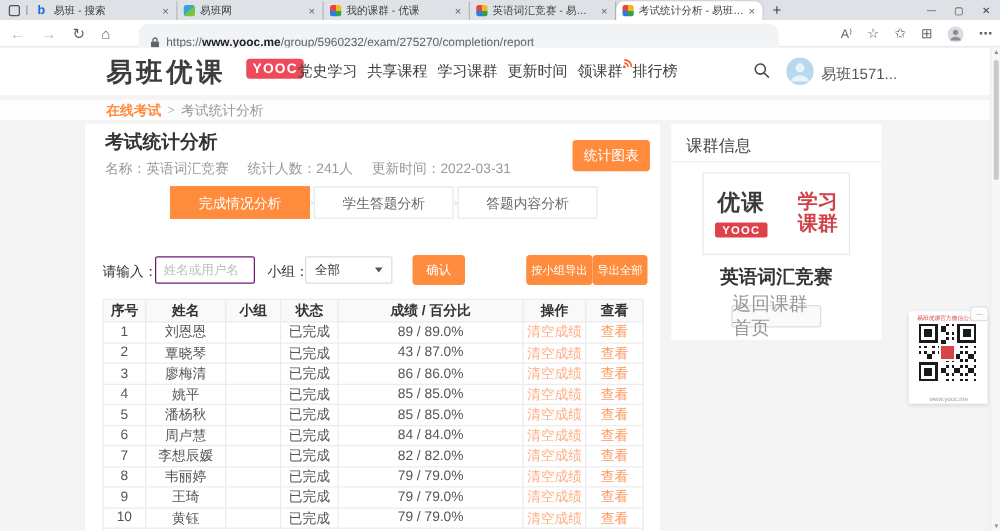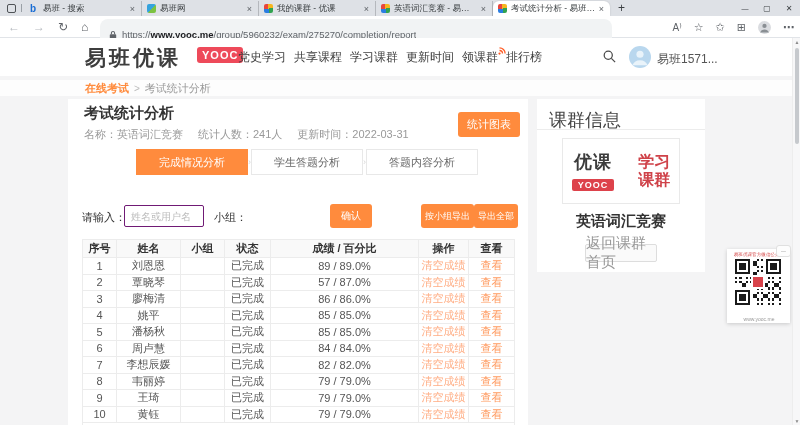--- a/index.html
+++ b/index.html
@@ -27,21 +27,21 @@
   .winbtn.min::before { content:"—"; font-size:7px; }
   .winbtn.max::before { content:"▢"; }
   .winbtn.cls::before { content:"✕"; }
 
   .toolbar { position:absolute; top:16px; left:0; width:800px; height:22px; background:#fff; border-bottom:1px solid #e1e4e8; }
   .tb-left { position:absolute; left:8px; top:0; height:22px; display:flex; align-items:center; gap:13px; }
   .tbicon { font-size:12px; color:#5f6368; line-height:1; }
   .tbicon.dis { color:#b6babf; }
   .tbicon.back::before{content:"←";} .tbicon.fwd::before{content:"→";}
   .tbicon.ref::before{content:"↻";} .tbicon.home::before{content:"⌂";}
-  .url-pill { position:absolute; left:100px; top:3px; width:512px; height:31px; background:#f1f3f4; border-radius:8px; display:flex; align-items:center; padding:0 9px; }
+  .url-pill { position:absolute; left:111px; top:3px; width:512px; height:31px; background:#f1f3f4; border-radius:8px; display:flex; align-items:center; padding:0 9px; }
   .url-text { font-size:9.5px; color:#5f6368; white-space:nowrap; overflow:hidden; margin-left:5px; }
   .url-text b { color:#202124; font-weight:bold; }
   .tb-right { position:absolute; right:6px; top:0; height:22px; display:flex; align-items:center; gap:12px; }
   .tb-right .tbicon { font-size:11px; }
   .ra::before{content:"A\207E"; font-size:10px;}
   .star::before{content:"☆";}
   .star2::before{content:"✩";}
   .coll::before{content:"⊞";}
   .more::before{content:"⋯"; font-weight:bold;}
   .tb-avatar svg { display:block; }
@@ -85,21 +85,21 @@
   .export-all { position:absolute; right:10px; top:105px; height:24px; background:#ff8b3d; color:#fff; font-size:9px; border-radius:3px; display:flex; align-items:center; padding:0 4px; }
 
   .results { position:absolute; left:14px; top:140px; width:432px; border-collapse:collapse; table-layout:fixed; }
   .results th { border:1px solid #ececec; background:#f9f9f9; font-size:11px; font-weight:bold; color:#333; height:18px; text-align:center; }
   .results td { border:1px solid #ececec; font-size:11px; color:#555; height:16.5px; text-align:center; white-space:nowrap; overflow:hidden; padding:0 2px; }
   .results td.act { color:#ffae85; }
   .results td.view { color:#ff9a5f; }
   .c0{width:34px;} .c1{width:64px;} .c2{width:44px;} .c3{width:46px;} .c4{width:148px;} .c5{width:50px;} .c6{width:46px;}
 
   .side-card { position:absolute; left:537px; top:61px; width:168px; height:173px; background:#fff; }
-  .s-title { position:absolute; left:12px; top:9px; font-size:18px; color:#444; }
+  .s-title { position:absolute; left:12px; top:9px; font-size:13px; color:#444; }
   .s-div { position:absolute; left:0; top:30px; width:168px; border-bottom:1px solid #ececec; }
   .s-logo-box { position:absolute; left:25px; top:39px; width:118px; height:66px; border:1px solid #e9e9e9; display:flex; align-items:center; justify-content:center; gap:24px; }
   .slb-left { text-align:center; }
   .slb-text { font-size:18px; font-weight:bold; color:#3c3c3c; letter-spacing:1px; }
   .slb-badge { display:inline-block; background:#dd424b; color:#fff; font-size:9px; font-weight:bold; padding:1px 6px; border-radius:2px; margin-top:3px; letter-spacing:1px; }
   .slb-right { color:#cf4249; font-size:16px; font-weight:bold; line-height:1.15; }
   .s-course { position:absolute; left:0; top:113px; width:168px; text-align:center; font-size:15px; font-weight:bold; color:#333; }
   .s-back { position:absolute; left:48px; top:145px; width:72px; height:18px; border:1px solid #ddd; background:#fafafa; border-radius:2px; font-size:15px; color:#999; display:flex; align-items:center; justify-content:center; }
 
   .qr-widget { position:absolute; left:727px; top:211px; width:63px; height:74px; background:#fff; box-shadow:0 1px 4px rgba(0,0,0,.18); }
@@ -237,20 +237,24 @@
           <div class="ptab active">完成情况分析</div>
           <span class="ptab-sep">›</span>
           <div class="ptab">学生答题分析</div>
           <span class="ptab-sep">›</span>
           <div class="ptab">答题内容分析</div>
         </div>
 
       <span class="f-label1">请输入：</span>
       <input class="f-input" placeholder="姓名或用户名" style="">
       <span class="f-label2">小组：</span>
+      <div class="f-select">
+        <span>全部</span>
+        <span class="chev"></span>
+      </div>
       <div class="confirm-btn">确认</div>
       <div class="export-group">按小组导出</div>
       <div class="export-all">导出全部</div>
 
       <table class="results">
         <colgroup>
             <col class="c0">
             <col class="c1">
             <col class="c2">
             <col class="c3">
@@ -277,21 +281,21 @@
               <td>已完成</td>
               <td>89 / 89.0%</td>
               <td class="act">清空成绩</td>
               <td class="view">查看</td>
             </tr>
             <tr>
               <td>2</td>
               <td>覃晓琴</td>
               <td></td>
               <td>已完成</td>
-              <td>57 / 87.0%</td>
+              <td>43 / 87.0%</td>
               <td class="act">清空成绩</td>
               <td class="view">查看</td>
             </tr>
             <tr>
               <td>3</td>
               <td>廖梅清</td>
               <td></td>
               <td>已完成</td>
               <td>86 / 86.0%</td>
               <td class="act">清空成绩</td>

